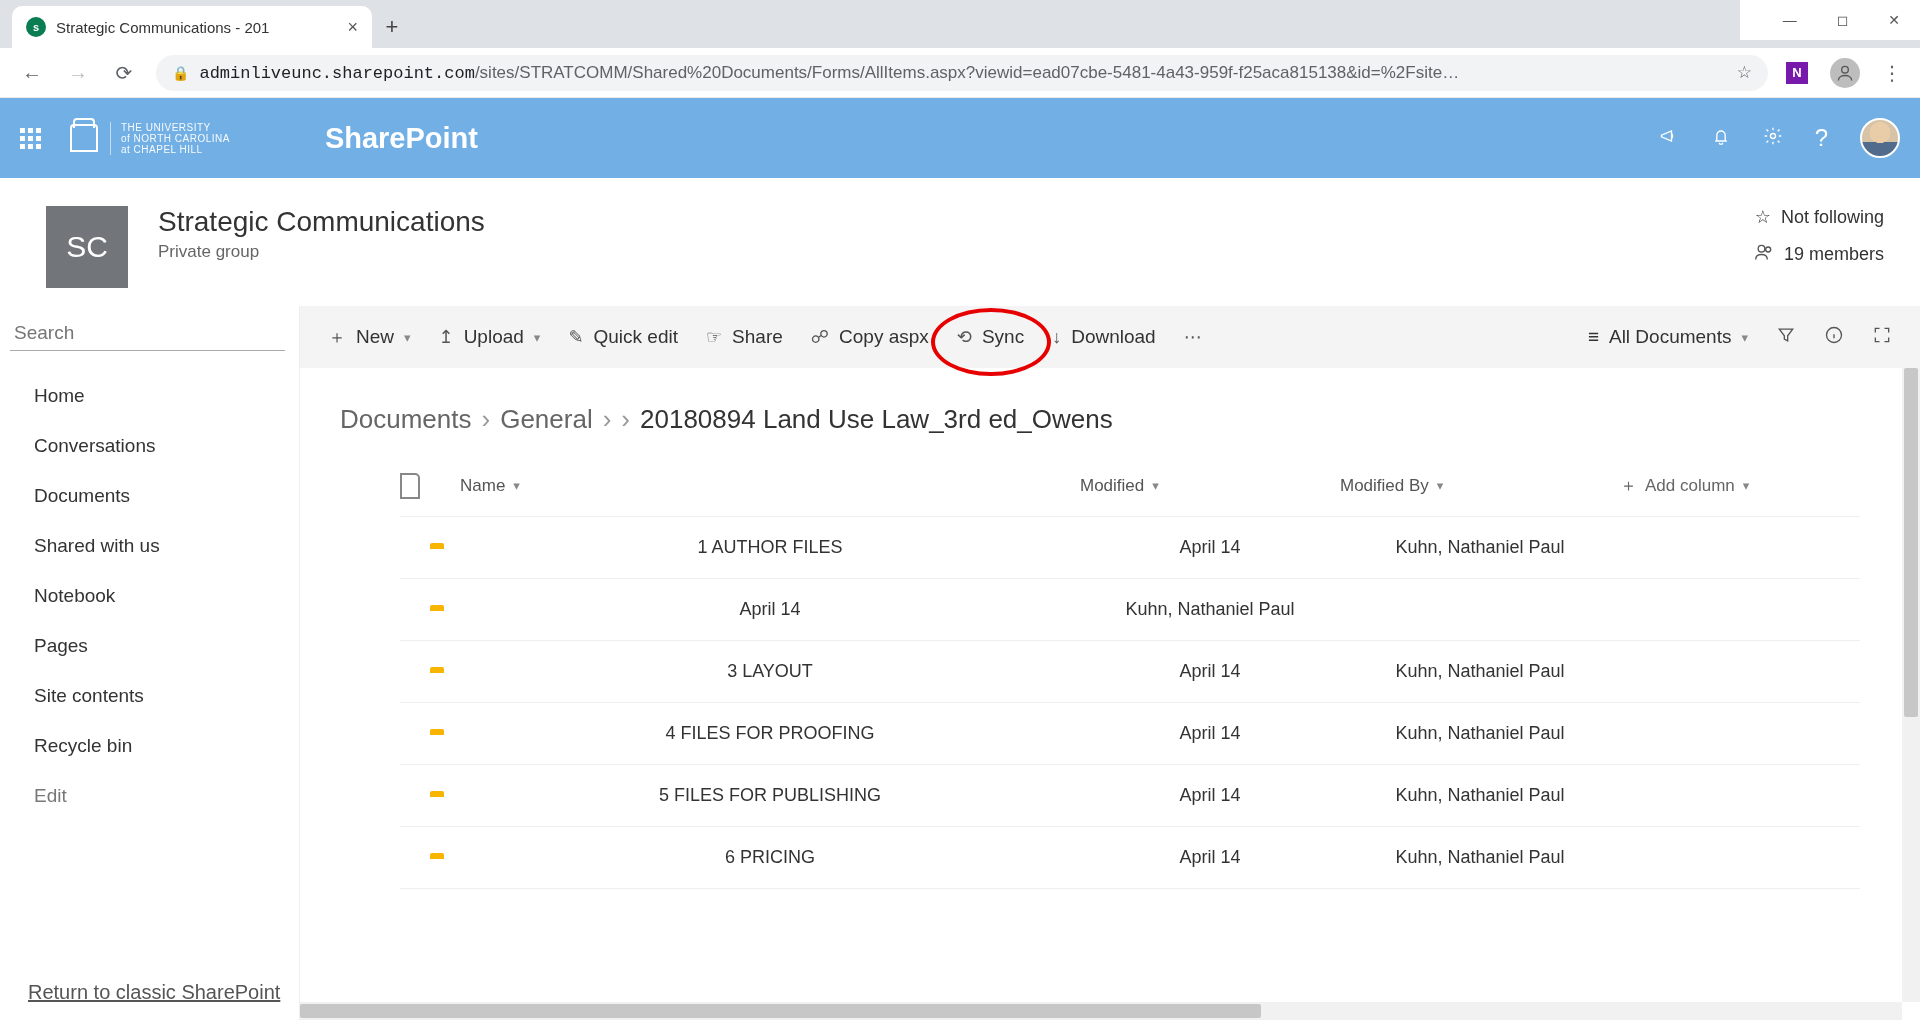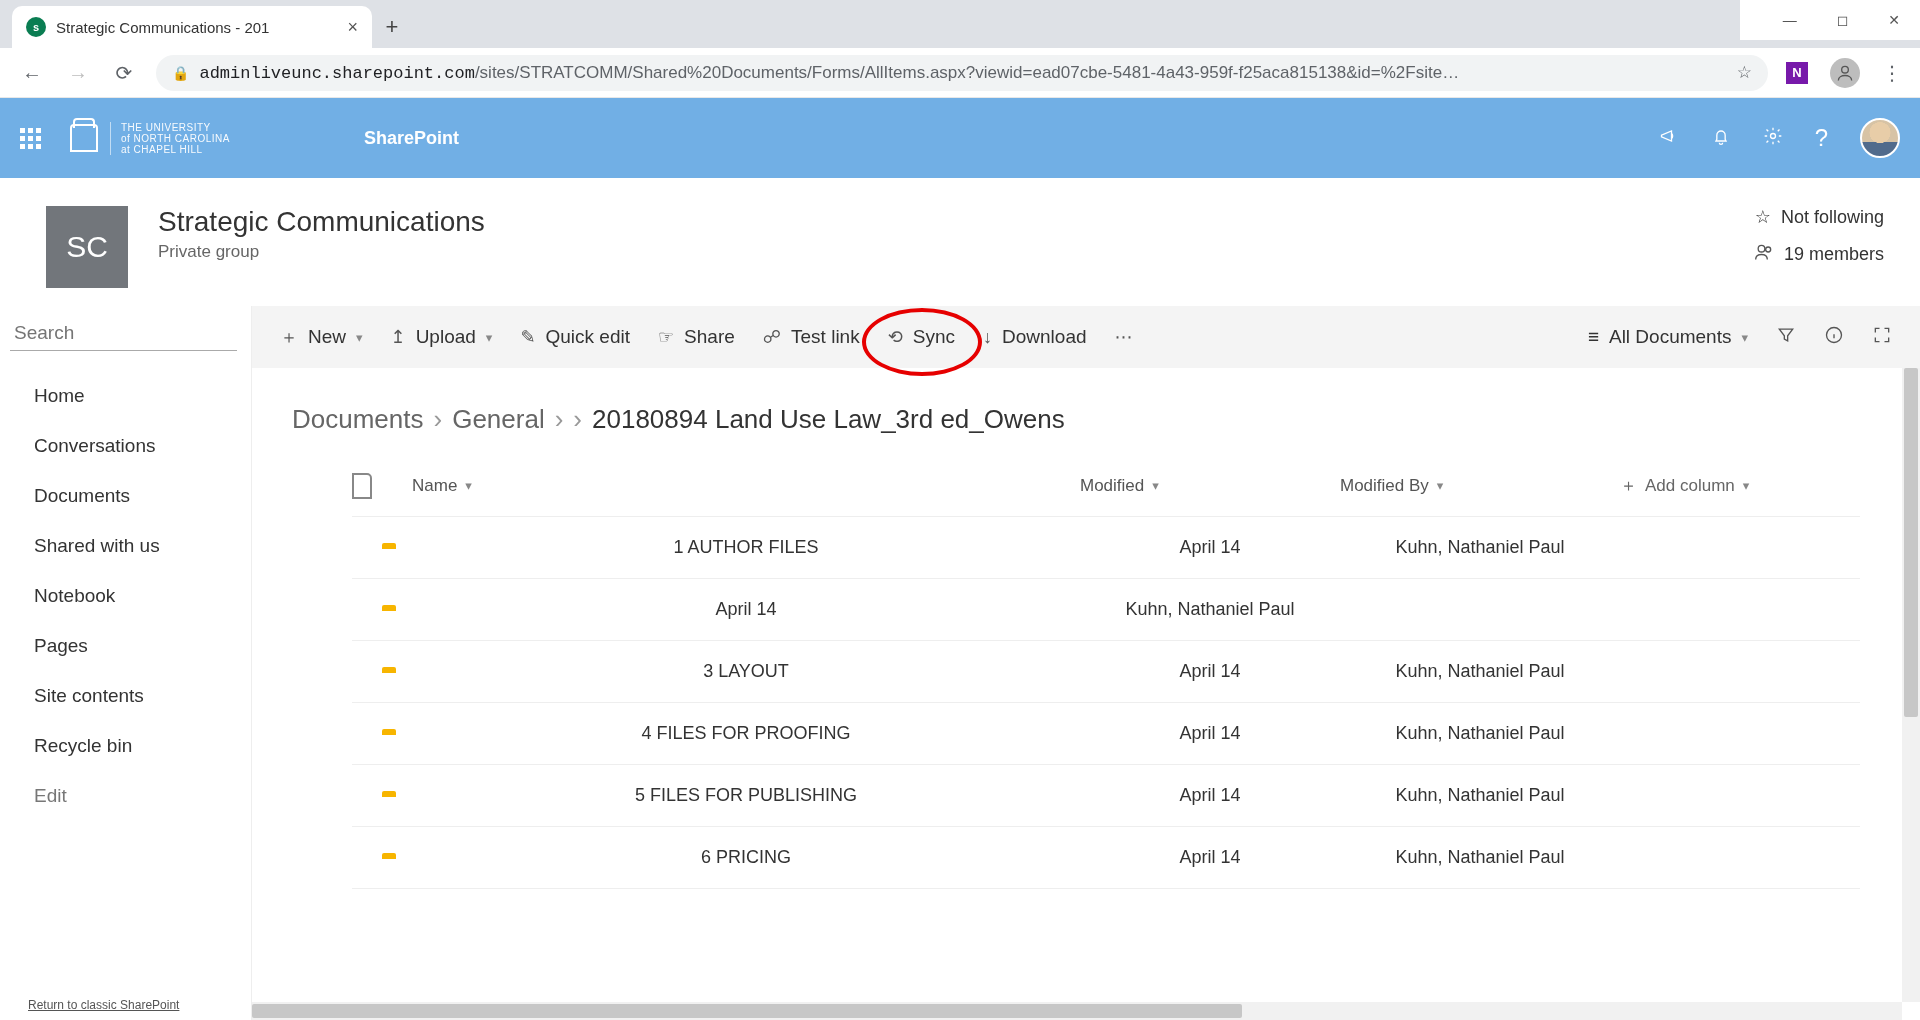--- a/index.html
+++ b/index.html
@@ -31,43 +31,43 @@
 .acct-icon { width: 30px; height: 30px; border-radius: 50%; background: #bdbdbd; display: inline-flex; align-items: center; justify-content: center; }
 
 
 .suite-bar { height: 80px; background: #71afe5; display: flex; align-items: center; padding: 0 20px; color: #fff; gap: 26px; }
 .waffle { width: 24px; display: grid; grid-template-columns: repeat(3, 5px); grid-template-rows: repeat(3, 5px); gap: 3px; }
 .waffle i { background: #fff; width: 5px; height: 5px; }
 .logo-block { display: flex; align-items: center; gap: 12px; }
 .well-icon { width: 28px; height: 28px; border: 2px solid #fff; border-radius: 4px 4px 0 0; position: relative; }
 .well-icon::before { content: ""; position: absolute; top: -8px; left: 50%; transform: translateX(-50%); width: 18px; height: 8px; border: 2px solid #fff; border-bottom: none; border-radius: 4px 4px 0 0; }
 .logo-text { font-size: 10px; line-height: 1.1; letter-spacing: 0.5px; opacity: 0.95; border-left: 1px solid rgba(255,255,255,0.6); padding-left: 10px; }
-.sp-label { font-size: 18px; font-weight: 600; margin-left: 108px; }
+.sp-label { font-size: 29px; font-weight: 600; margin-left: 69px; }
 .suite-right { margin-left: auto; display: flex; align-items: center; gap: 32px; font-size: 20px; }
 .avatar { width: 40px; height: 40px; border-radius: 50%; background: #d7c3a5; display: inline-block; background-image: radial-gradient(circle at 50% 35%, #e8cda8 35%, transparent 36%), linear-gradient(#516b8c, #516b8c); background-size: 100% 100%, 100% 40%; background-position: center, center bottom; background-repeat: no-repeat; border: 2px solid #fff; }
 
 
 .site-header { display: flex; align-items: flex-start; padding: 28px 36px 18px 46px; gap: 30px; }
 .site-tile { width: 82px; height: 82px; background: #72767b; color: #fff; display: flex; align-items: center; justify-content: center; font-size: 30px; }
 .site-title h1 { font-size: 28px; font-weight: 300; color: #333; }
 .site-sub { color: #666; font-size: 17px; margin-top: 4px; }
 .site-meta { margin-left: auto; text-align: right; color: #333; font-size: 18px; }
 .site-meta div { display: flex; align-items: center; justify-content: flex-end; gap: 10px; margin-bottom: 14px; }
 
 
 .main { flex: 1; display: flex; min-height: 0; }
 
 
-.left-nav { width: 252px; border-right: 1px solid #eee; display: flex; flex-direction: column; }
+.left-nav { width: 300px; border-right: 1px solid #eee; display: flex; flex-direction: column; }
 .search-box { margin: 10px 14px 8px 10px; border-bottom: 1px solid #aaa; }
 .search-box input { border: none; outline: none; width: 100%; font-size: 19px; padding: 6px 4px; color: #333; }
 .nav-list { padding: 12px 0 0 34px; font-size: 19px; color: #333; }
 .nav-list div { padding: 14px 0; cursor: pointer; }
 .nav-list .edit { color: #777; }
-.return-link { margin-top: auto; padding: 18px 0 8px 28px; font-size: 12px; color: #555; text-decoration: underline; }
+.return-link { margin-top: auto; padding: 18px 0 16px 28px; font-size: 20px; color: #555; text-decoration: underline; }
 
 
 .content { flex: 1; display: flex; flex-direction: column; min-width: 0; position: relative; }
 
 
 .cmd-bar { height: 62px; background: #f4f4f4; display: flex; align-items: center; padding: 0 28px; gap: 28px; font-size: 19px; color: #333; }
 .cmd { display: flex; align-items: center; gap: 10px; cursor: pointer; }
 .cmd .ico { font-size: 18px; color: #555; }
 .cmd-right { margin-left: auto; display: flex; align-items: center; gap: 28px; color: #555; }
 .view-switch { display: flex; align-items: center; gap: 10px; color: #333; }
@@ -234,21 +234,21 @@
       <div class="cmd">
           <span class="ico">✎</span>
           <span>Quick edit</span>
         </div>
       <div class="cmd">
           <span class="ico">☞</span>
           <span>Share</span>
         </div>
       <div class="cmd">
           <span class="ico">☍</span>
-          <span>Test link</span>
+          <span>Copy aspx</span>
         </div>
       <div class="cmd" style="position:relative">
         <span class="ico">⟲</span>
           <span>Sync</span>
         <div class="sync-circle" style="left:-26px; top:-18px"></div>
       </div>
       <div class="cmd">
           <span class="ico">↓</span>
           <span>Download</span>
         </div>

